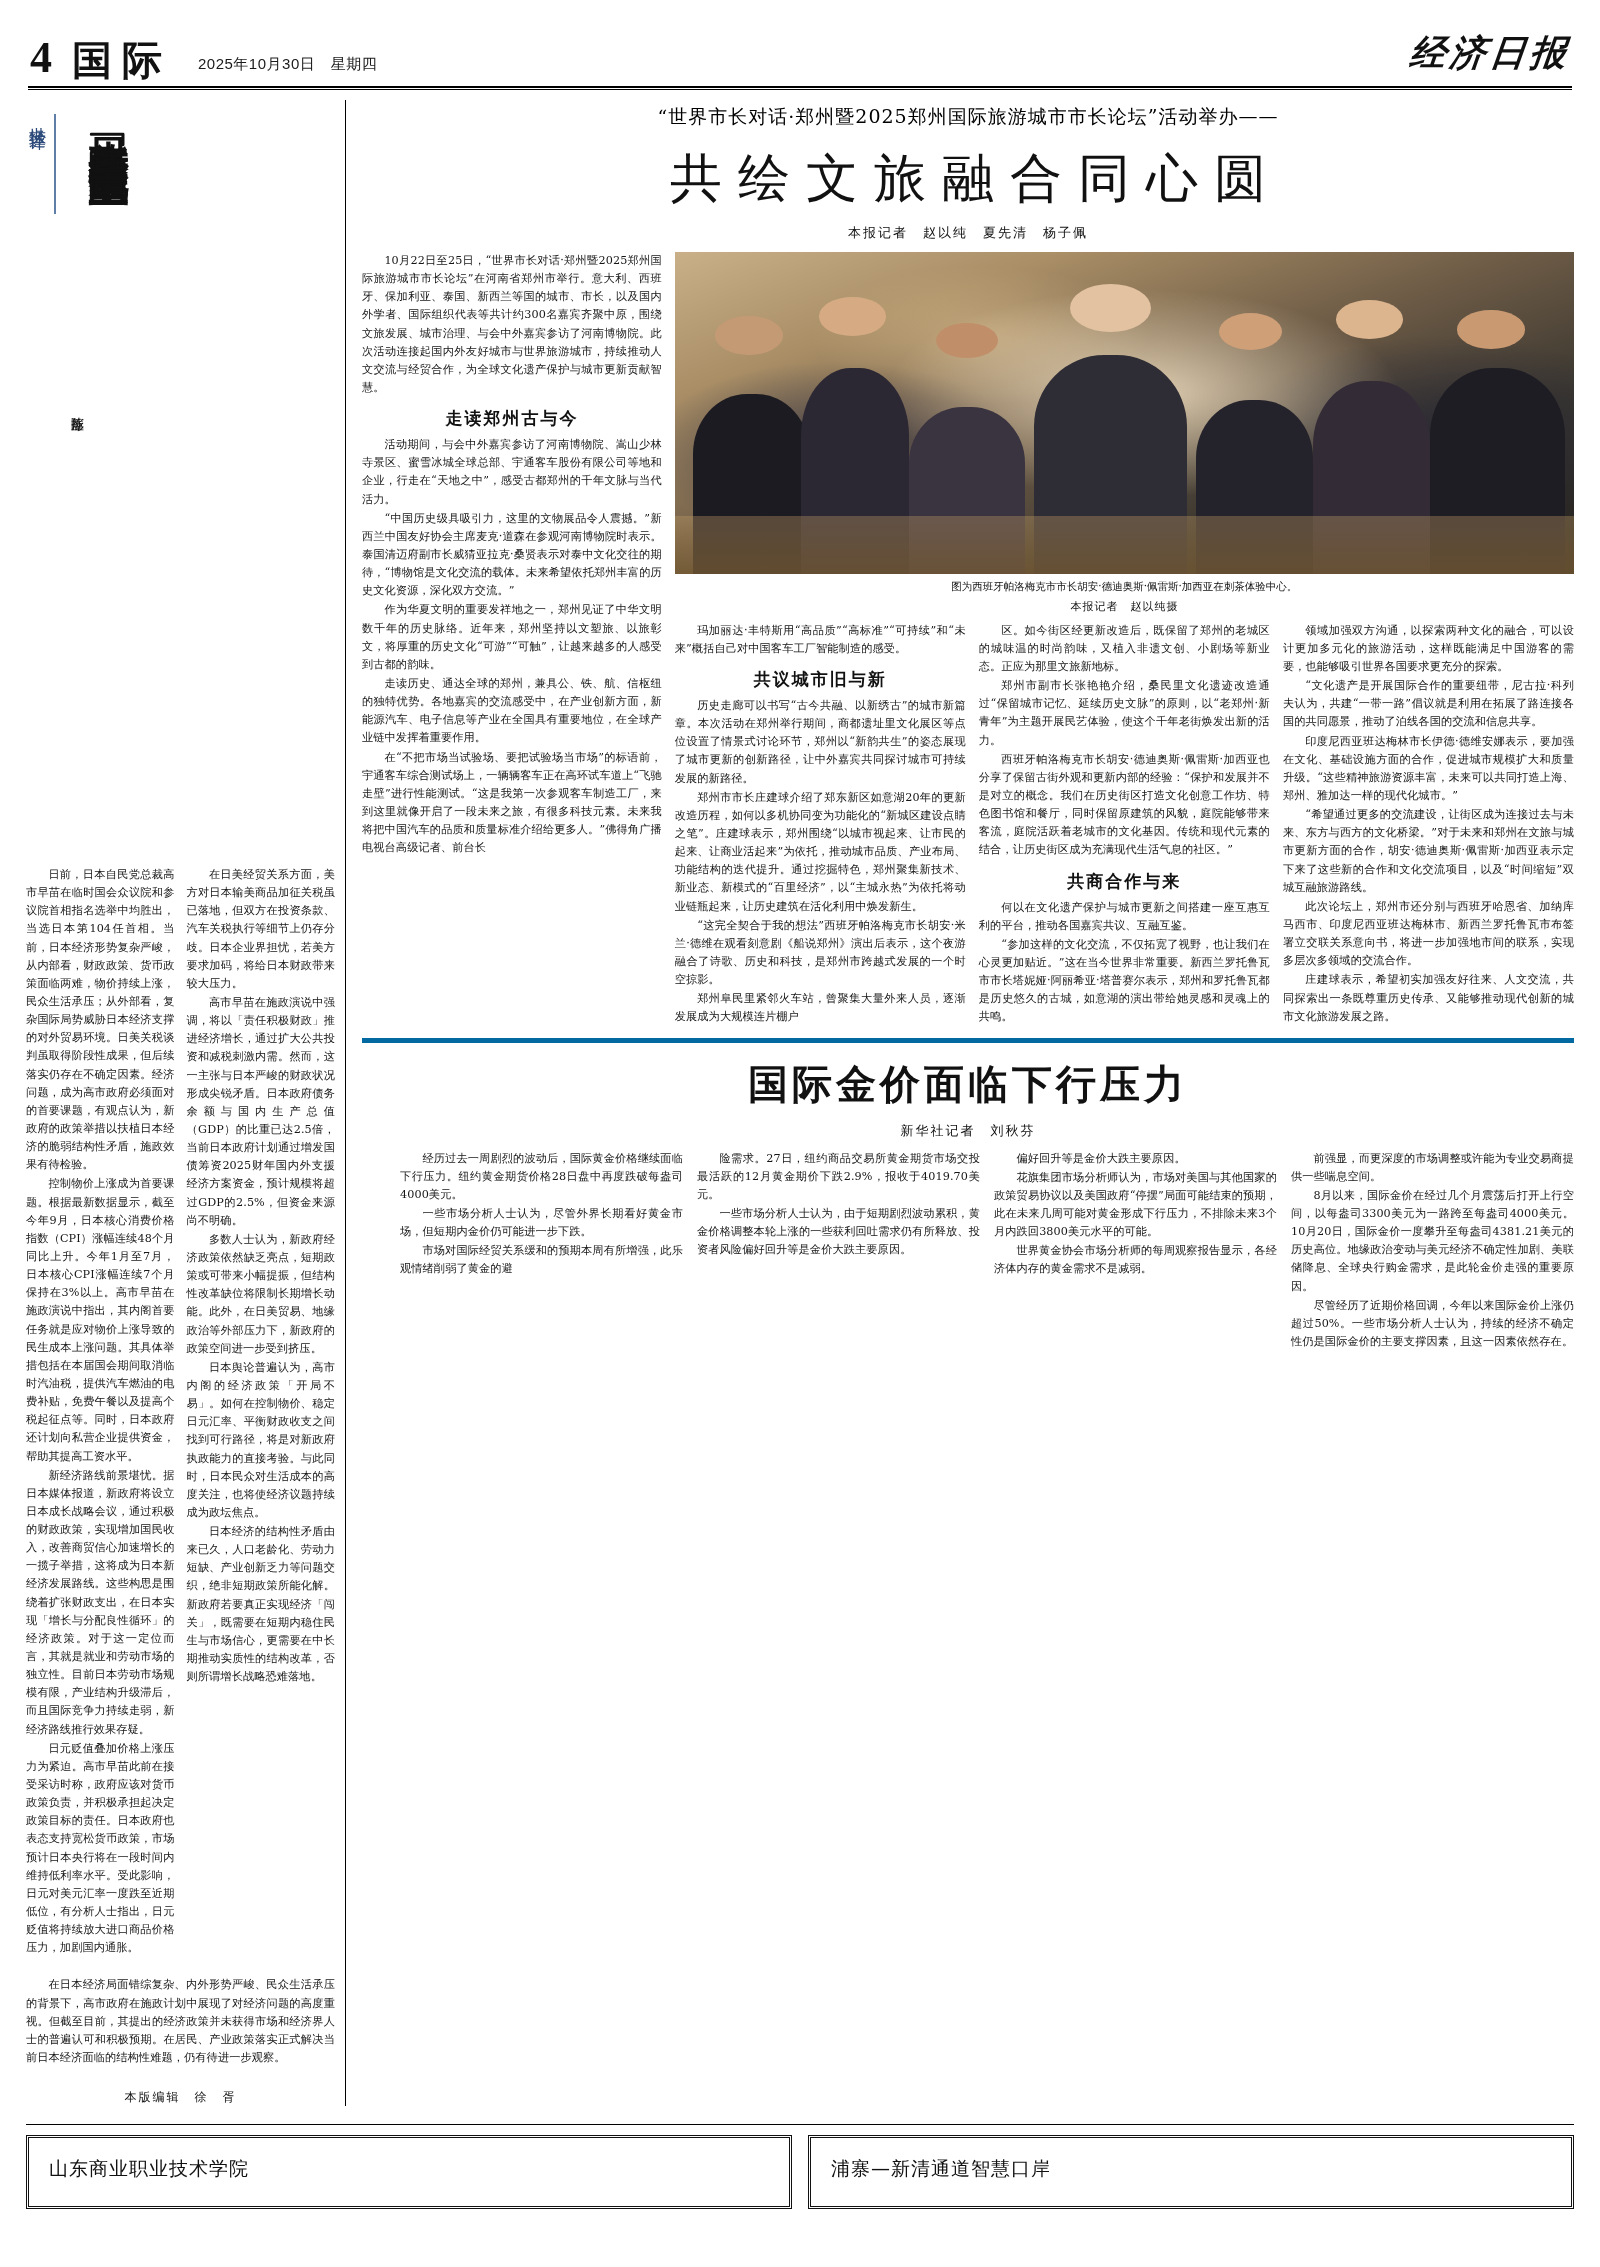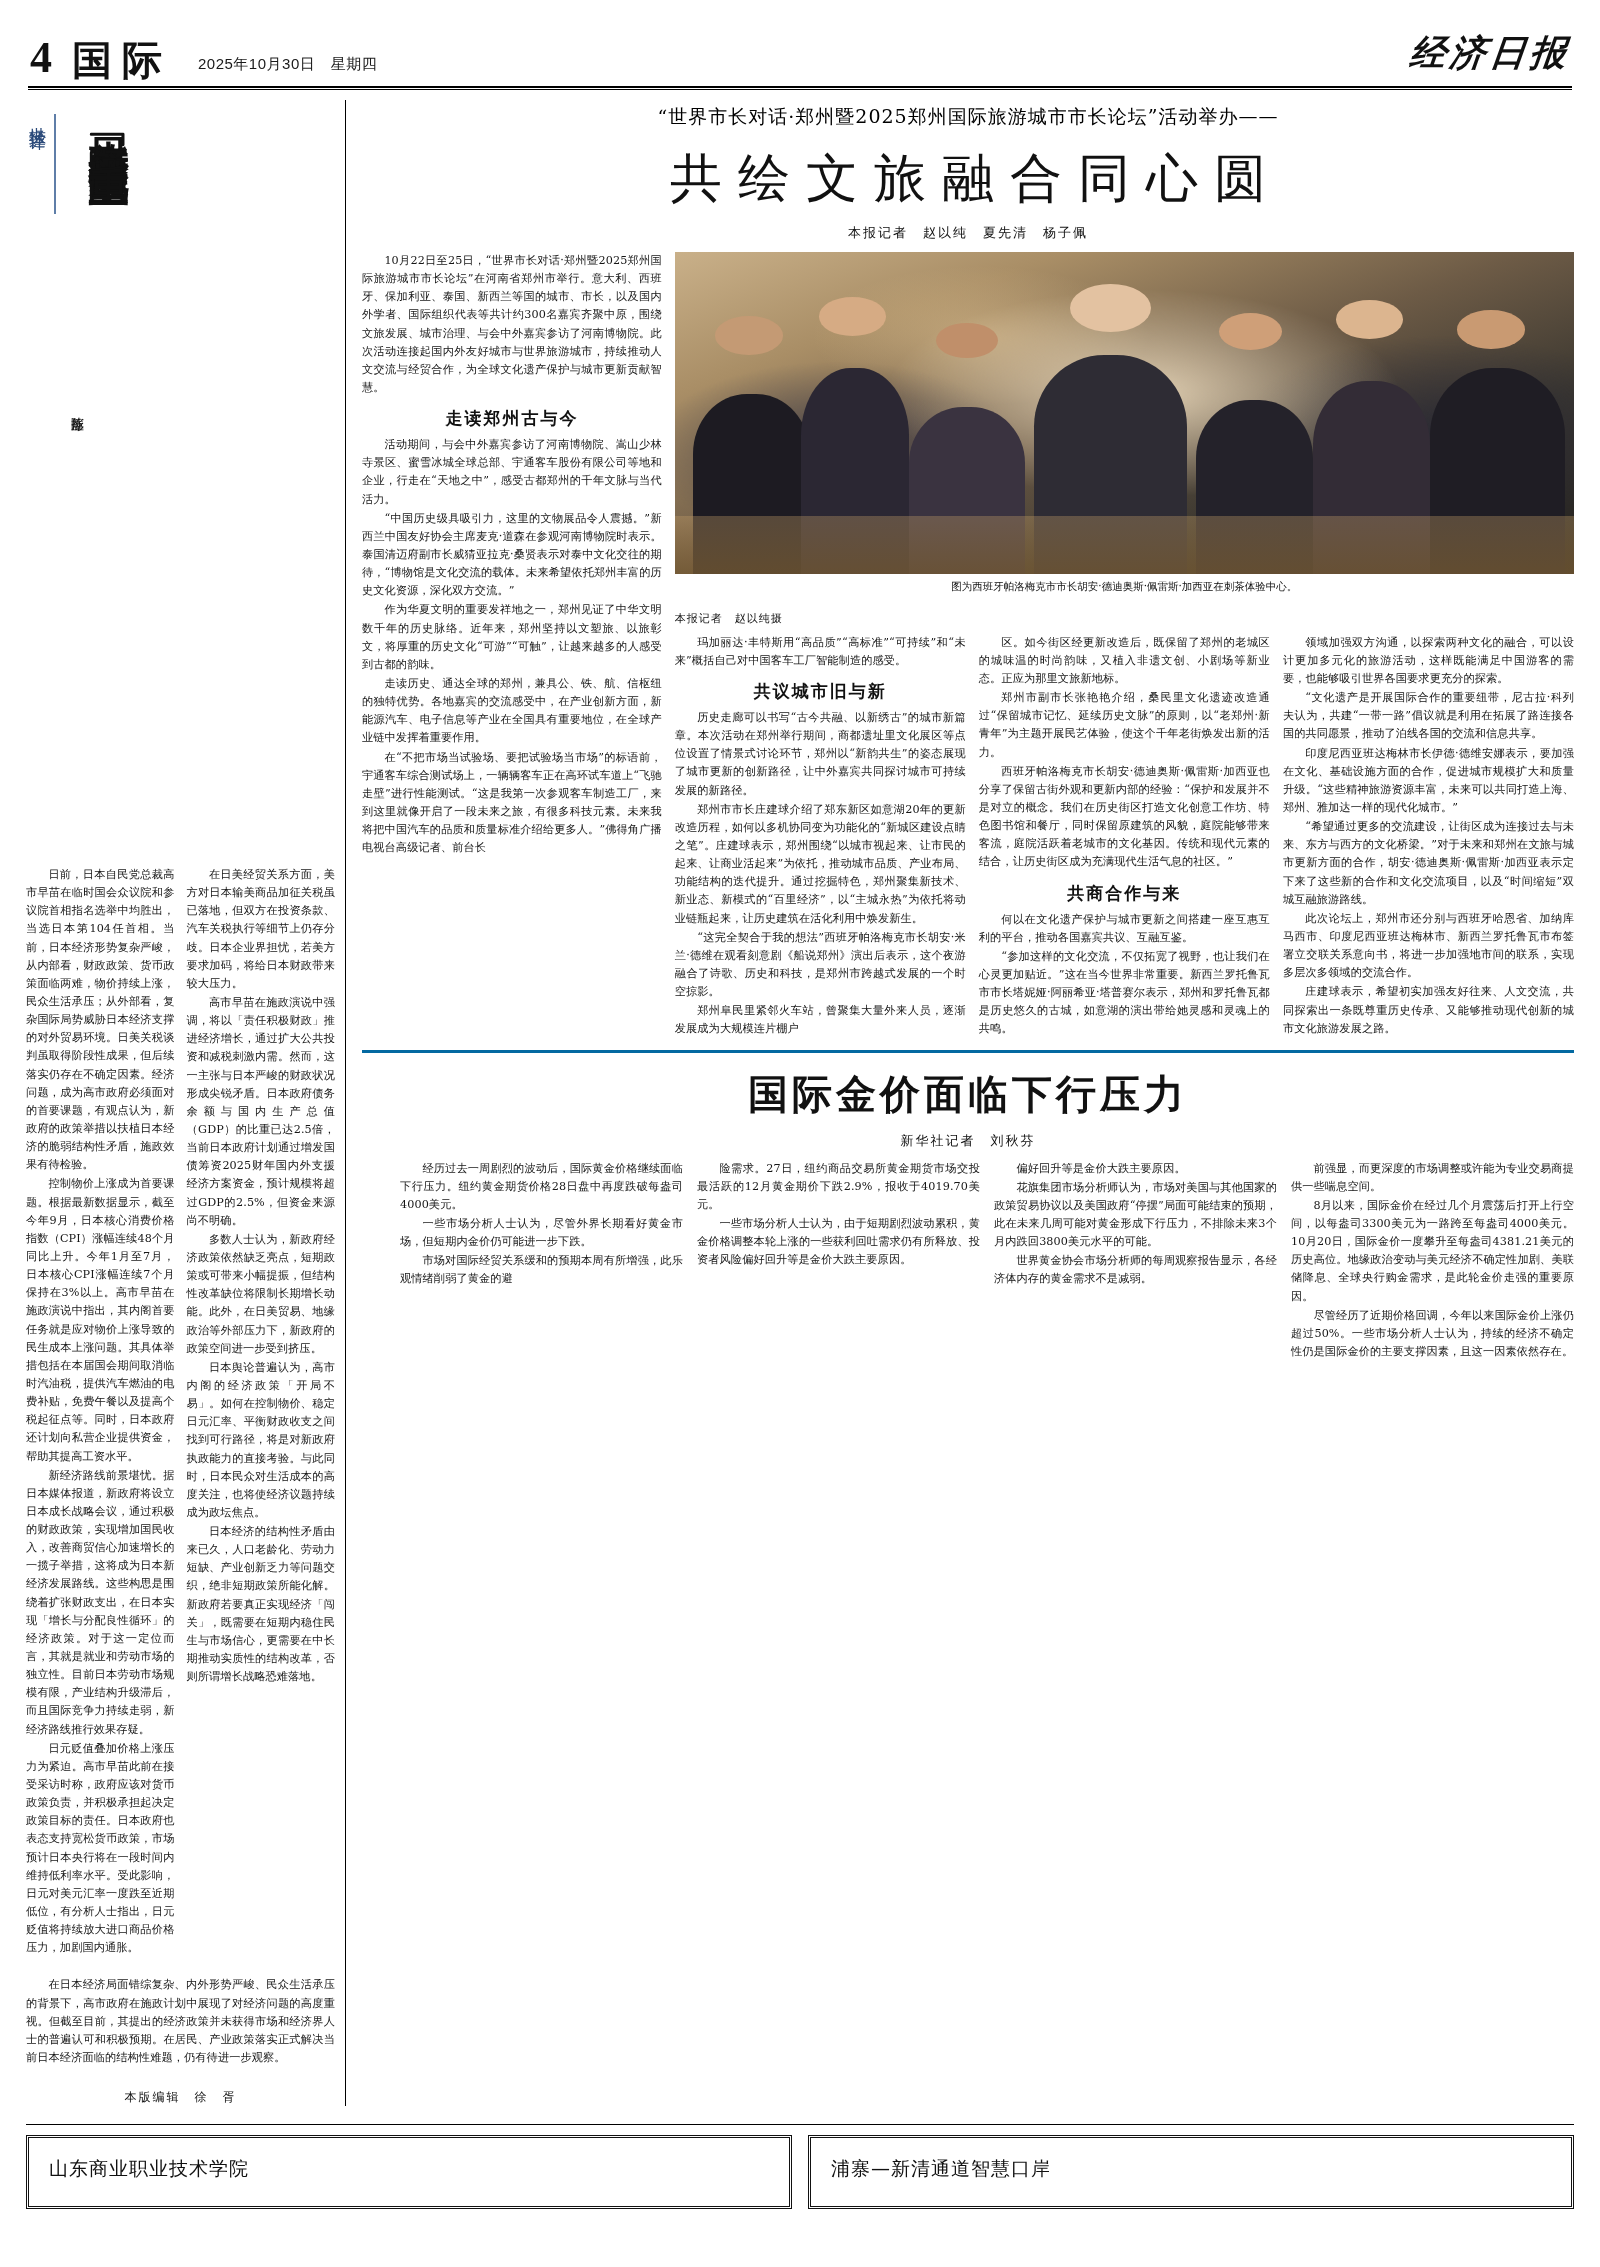--- a/index.html
+++ b/index.html
@@ -227,37 +227,37 @@
     font-family: "DejaVu Serif", serif;
     font-size: 10.5px;
     text-align: center;
     margin-top: 5px;
     line-height: 1.5;
     color: #111;
   }
   .photo-credit {
     font-family: "DejaVu Serif", serif;
     font-size: 11px;
-    text-align: left;
-    margin-top: 16px;
+    text-align: center;
+    margin-top: 4px;
     letter-spacing: 1px;
   }
   .subhead {
     text-align: center;
     font-family: "DejaVu Sans", sans-serif;
     font-weight: bold;
     font-size: 17px;
     letter-spacing: 2px;
     margin: 10px 0 6px 0;
   }
 
   
   .gold-sec {
     margin-top: 10px;
-    border-top: 3px solid #0369a1;
+    border-top: 5px solid #0369a1;
     padding-top: 14px;
   }
   .gold-title {
     text-align: center;
     font-family: "DejaVu Sans", sans-serif;
     font-weight: bold;
     font-size: 40px;
     letter-spacing: 4px;
   }
   .gold-byline {

